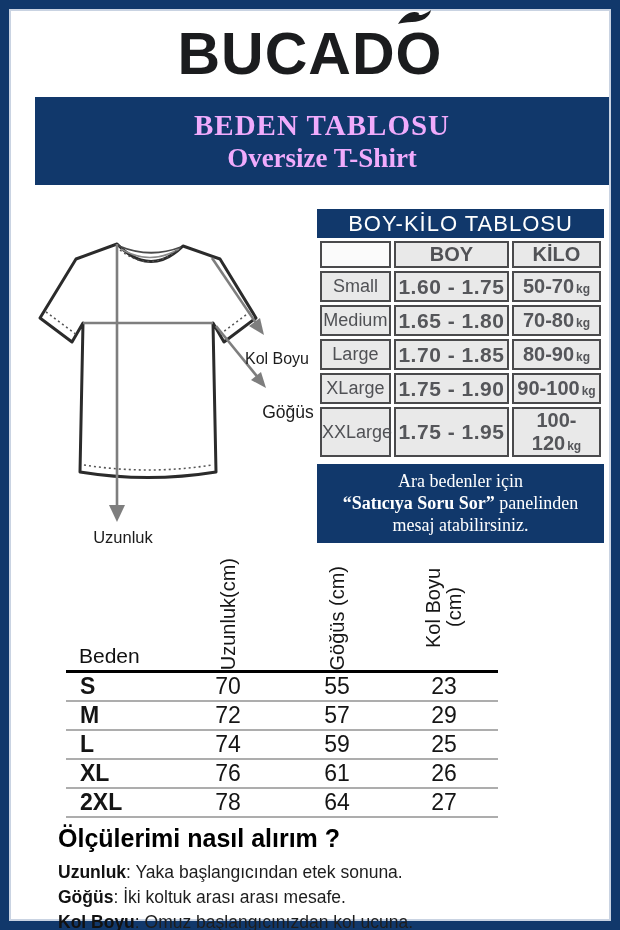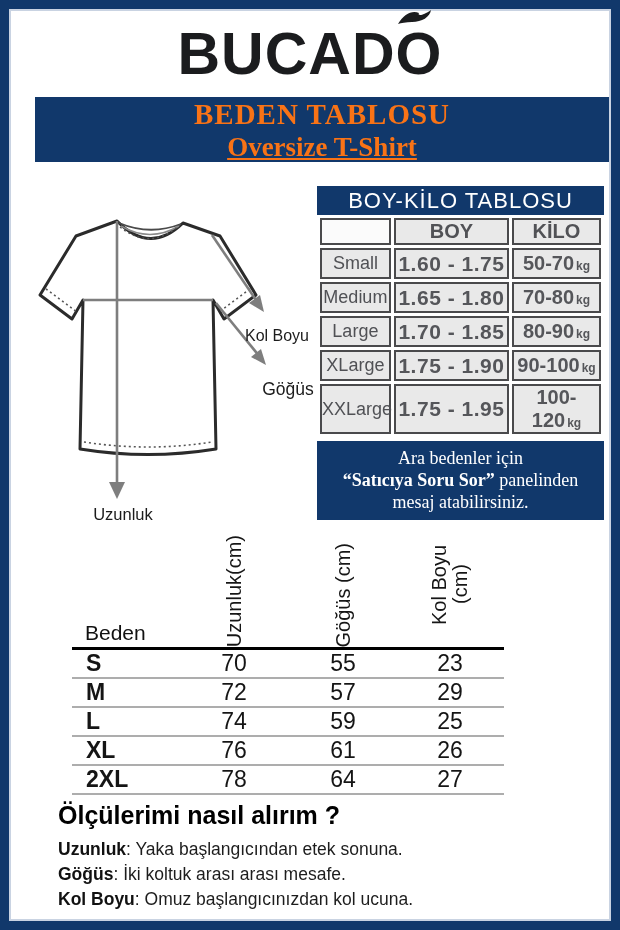--- a/index.html
+++ b/index.html
@@ -15,23 +15,23 @@
   .frame{width:620px;height:930px;border:9px solid var(--navy);}
   .inner{width:100%;height:100%;border:2px solid var(--inner-edge);display:flex;flex-direction:column;background:#fff;}
 
   
   .logo-row{height:86px;display:flex;align-items:center;justify-content:center;background:#fff;}
   .logo-text{font-size:59px;font-weight:bold;color:#1b1c1e;letter-spacing:1px;display:inline-flex;align-items:baseline;}
   .logo-o{position:relative;display:inline-block;}
   .logo-o svg{position:absolute;top:-11px;left:1px;width:36px;height:17px;}
 
   
-  .banner{height:65px;background:var(--navy);color:#f97316;display:flex;flex-direction:column;align-items:center;justify-content:center;font-family:"Liberation Serif", serif;margin-left:24px;}
+  .banner{height:88px;background:var(--navy);color:#f0abfc;display:flex;flex-direction:column;align-items:center;justify-content:center;font-family:"Liberation Serif", serif;margin-left:24px;}
   .banner-title{font-size:29px;font-weight:bold;letter-spacing:1px;line-height:34px;}
-  .banner-subtitle{font-size:27px;font-weight:bold;line-height:32px;text-decoration:underline;}
+  .banner-subtitle{font-size:27px;font-weight:bold;line-height:32px;}
 
   
   .content{position:relative;flex:1;background:#fff;}
 
   .tshirt-svg{position:absolute;left:9px;top:17px;width:300px;height:360px;}
 
   
   .bk{position:absolute;left:306px;top:24px;width:287px;}
   .bk-title{background:var(--navy);color:#fff;height:29px;line-height:29px;text-align:center;font-size:22px;letter-spacing:1px;}
   .bk table{border-collapse:separate;border-spacing:3px;width:100%;table-layout:fixed;}
@@ -39,21 +39,21 @@
   .bk td.corner{background:#fbfbfb;}
   .bk tr.hdr td{height:25px;font-weight:bold;font-size:20px;color:#515256;}
   .bk tr.data td{height:31px;}
   .bk td.size{font-size:18px;font-weight:400;color:#505155;}
   .bk td.boy{font-size:21px;font-weight:bold;letter-spacing:0.5px;}
   .bk td.kilo{font-size:20px;font-weight:bold;}
   .bk td.kilo .kg{font-size:12px;font-weight:bold;margin-left:2px;vertical-align:baseline;}
   .bk .note{margin-top:4px;background:var(--navy);color:#fff;text-align:center;font-family:"Liberation Serif", serif;font-size:18px;line-height:22px;padding:6px 12px 7px;}
 
   
-  .mt{position:absolute;left:61px;top:360px;width:432px;}
+  .mt{position:absolute;left:55px;top:360px;width:432px;}
   .mt table{width:100%;border-collapse:collapse;table-layout:fixed;}
   .mt thead th{height:125px;vertical-align:bottom;font-weight:400;}
   .mt thead tr{border-bottom:3px solid #000;}
   .mt .vert{writing-mode:vertical-rl;transform:rotate(180deg);font-size:20px;color:#161616;margin:0 auto;line-height:1.05;}
   .mt th.corner{text-align:left;padding-left:13px;padding-bottom:2px;font-size:21px;color:#111;}
   .mt tbody tr{border-bottom:2px solid #ADADAD;}
   .mt tbody td{height:26px;font-size:23px;color:#151515;text-align:center;vertical-align:middle;}
   .mt tbody td.size{text-align:left;padding-left:14px;font-weight:bold;}
 
   

